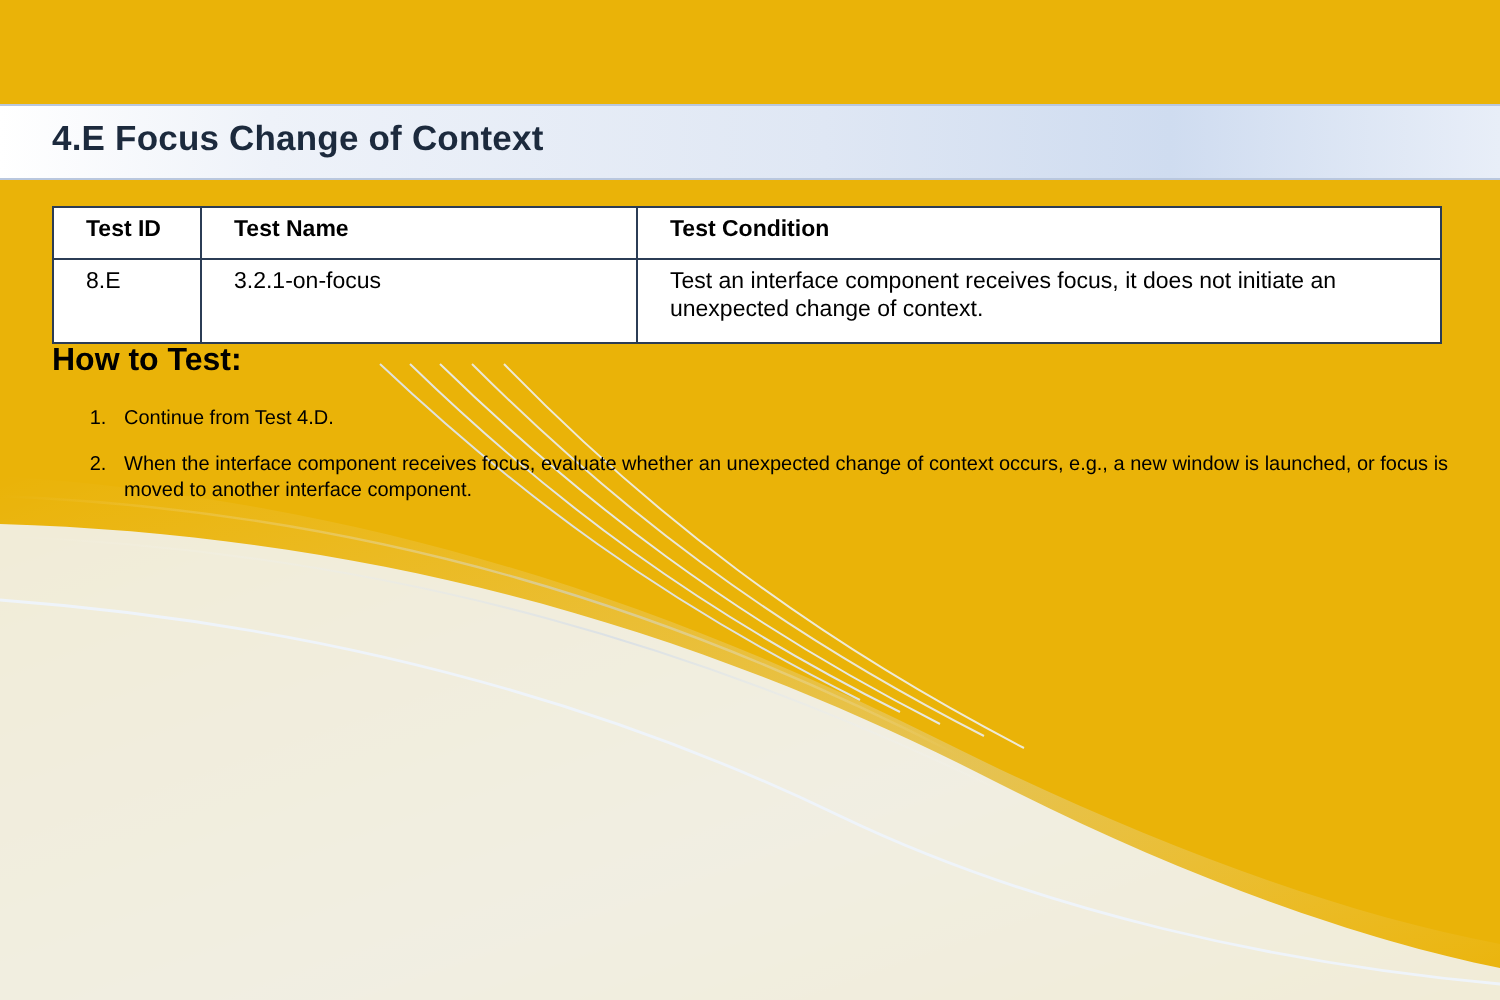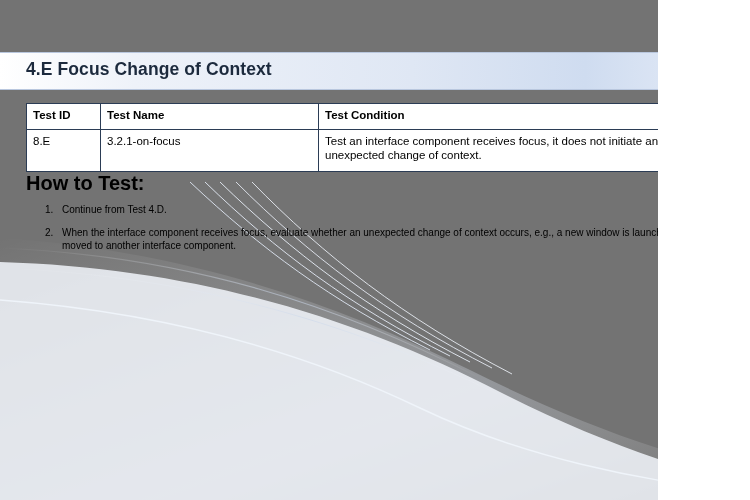--- a/index.html
+++ b/index.html
@@ -8,23 +8,23 @@
   }
   body {
     width: 750px;
     height: 500px;
     background: #ffffff;
     font-family: "Liberation Sans", sans-serif;
     overflow: hidden;
   }
   .slide {
     position: relative;
-    width: 658px;
+    width: 750px;
     height: 500px;
-    background: #737373;
+    background: #eab308;
     overflow: hidden;
   }
   
   .bg-art {
     position: absolute;
     left: 0;
     top: 0;
     width: 750px;
     height: 500px;
     pointer-events: none;
@@ -66,21 +66,21 @@
     position: absolute;
     left: 26px;
     top: 103px;
     width: 694px;
     border-collapse: collapse;
     table-layout: fixed;
   }
   table.test-table th,
   table.test-table td {
     border: 1px solid #2b3c55;
-    padding: 4px 6px;
+    padding: 4px 16px;
     font-size: 11.5px;
     color: #000000;
     text-align: left;
     vertical-align: top;
     line-height: 1.25;
     background: #ffffff;
   }
   table.test-table th {
     font-weight: bold;
     height: 17px;
@@ -88,21 +88,21 @@
   table.test-table td {
     height: 33px;
   }
   col.c1 { width: 74px; }
   col.c2 { width: 218px; }
   col.c3 { width: 402px; }
   .howto {
     position: absolute;
     left: 26px;
     top: 172px;
-    font-size: 20px;
+    font-size: 16px;
     font-weight: bold;
     color: #000000;
   }
   ol.steps {
     position: absolute;
     left: 26px;
     top: 203px;
     width: 690px;
     margin: 0;
     padding-left: 30px;

